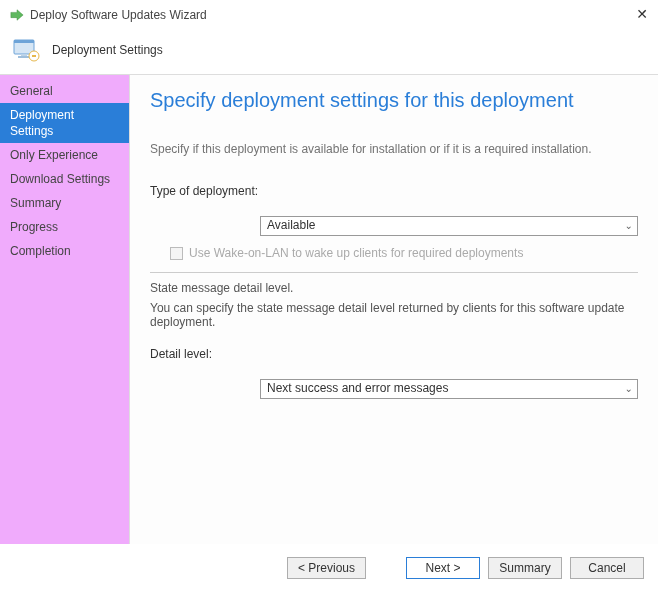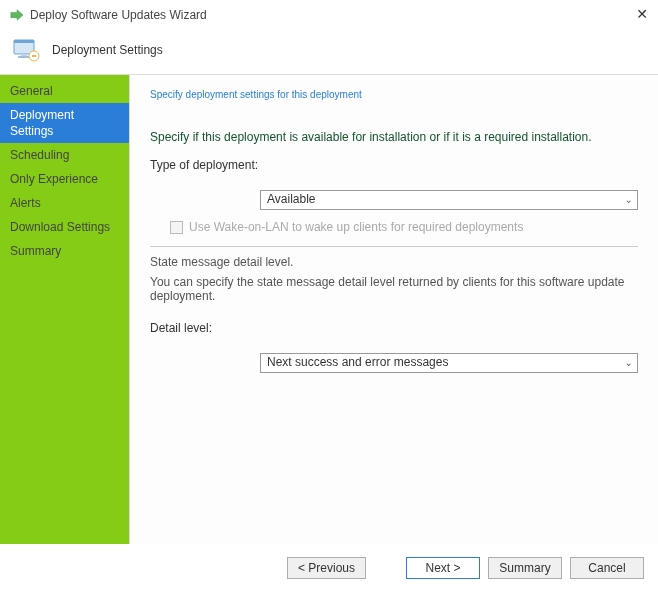--- a/index.html
+++ b/index.html
@@ -6,26 +6,26 @@
   html, body { margin:0; padding:0; font-family: "Segoe UI", Arial, sans-serif; font-size:12px; color:#333; background:#fff;}
   .window { width:658px; height:590px; background:#fff; position:relative; }
   .titlebar { display:flex; align-items:center; height:30px; padding:0 10px; border-bottom:1px solid #fff;}
   .titlebar .arrow-icon { width:14px; height:14px; margin-right:6px; }
   .titlebar .title { color:#444; }
   .close { position:absolute; right:10px; top:6px; font-size:14px; color:#333; cursor:pointer; }
   .header { display:flex; align-items:center; padding:4px 10px 8px 10px; }
   .header .wiz-icon { width:32px; height:32px; margin-right:10px;}
   .header .page-title { color:#333; font-size:12px; }
   .body { display:flex; height:470px; border-top:1px solid #ddd;}
-  .sidebar { width:130px; background:#84cc16; border-right:1px solid #ddd; padding-top:4px;}
+  .sidebar { width:130px; background:#f0abfc; border-right:1px solid #ddd; padding-top:4px;}
   .sidebar-item { padding:4px 10px; color:#444; cursor:pointer; line-height:16px;}
   .sidebar-item.selected { background:#2a7ed8; color:#fff; }
   .content { flex:1; padding:10px 20px 10px 20px; background:#fdfdfd; overflow:hidden;}
-  .content h2 { font-weight:normal; font-size:10px; color:#2a7ed8; margin:4px 0 30px 0;}
-  .desc { color:#14532d; margin-bottom:14px; }
+  .content h2 { font-weight:normal; font-size:20px; color:#2a7ed8; margin:4px 0 30px 0;}
+  .desc { color:#737373; margin-bottom:28px; }
   .row { display:flex; margin-bottom:10px; }
   .row-label { width:110px; color:#333; flex-shrink:0;}
   .select { flex:1; border:1px solid #999; height:20px; font-size:12px; padding:1px 18px 1px 6px; background:#fff; position:relative; color:#333;margin-top:32px;}
   .select .chev { position:absolute; right:4px; top:3px; font-size:10px; color:#666;}
   .chk-row { display:flex; align-items:center; margin:8px 0 12px 20px; color:#aaa;}
   .chk { width:13px; height:13px; border:1px solid #bbb; margin-right:6px; background:#f4f4f4;}
   .section-sep { border-top:1px solid #ccc; margin:6px 0 8px 0;}
   .section-title { color:#555; margin-bottom:6px;}
   .section-desc { color:#555; margin-bottom:18px;}
   .footer { position:absolute; bottom:0; left:0; right:0; height:45px; display:flex; justify-content:flex-end; align-items:center; padding-right:14px; gap:8px; background:#fff;text-align:center;}
@@ -54,25 +54,25 @@
       <circle cx="24" cy="22" r="5" fill="#fff" stroke="#e6b84e"></circle>
       <rect x="22" y="21" width="4" height="2" fill="#e6b84e"></rect>
     </svg>
     <span class="page-title">Deployment Settings</span>
   </div>
 
   <div class="body">
     <div class="sidebar">
       <div class="sidebar-item">General</div>
       <div class="sidebar-item selected">Deployment Settings</div>
-      <div class="sidebar-item">Scheduling</div>
       <div class="sidebar-item">Only Experience</div>
-      <div class="sidebar-item">Alerts</div>
       <div class="sidebar-item">Download Settings</div>
       <div class="sidebar-item">Summary</div>
+      <div class="sidebar-item">Progress</div>
+      <div class="sidebar-item">Completion</div>
     </div>
 
     <div class="content">
       <h2>Specify deployment settings for this deployment</h2>
       <div class="desc">Specify if this deployment is available for installation or if it is a required installation.</div>
 
       <div class="row">
         <div class="row-label">Type of deployment:</div>
         <div class="select">
           <span>Available</span>

